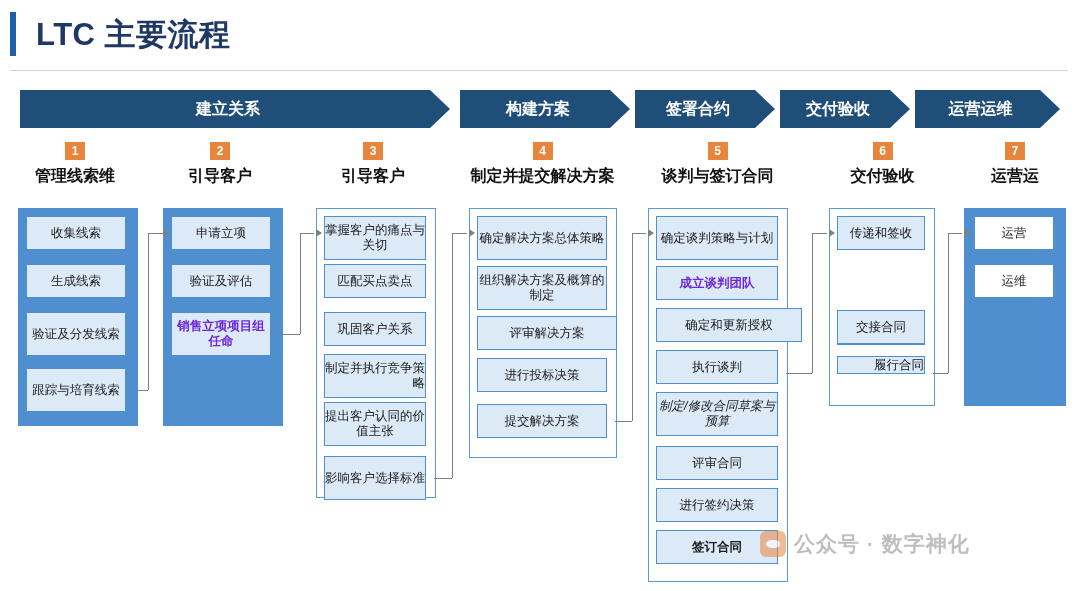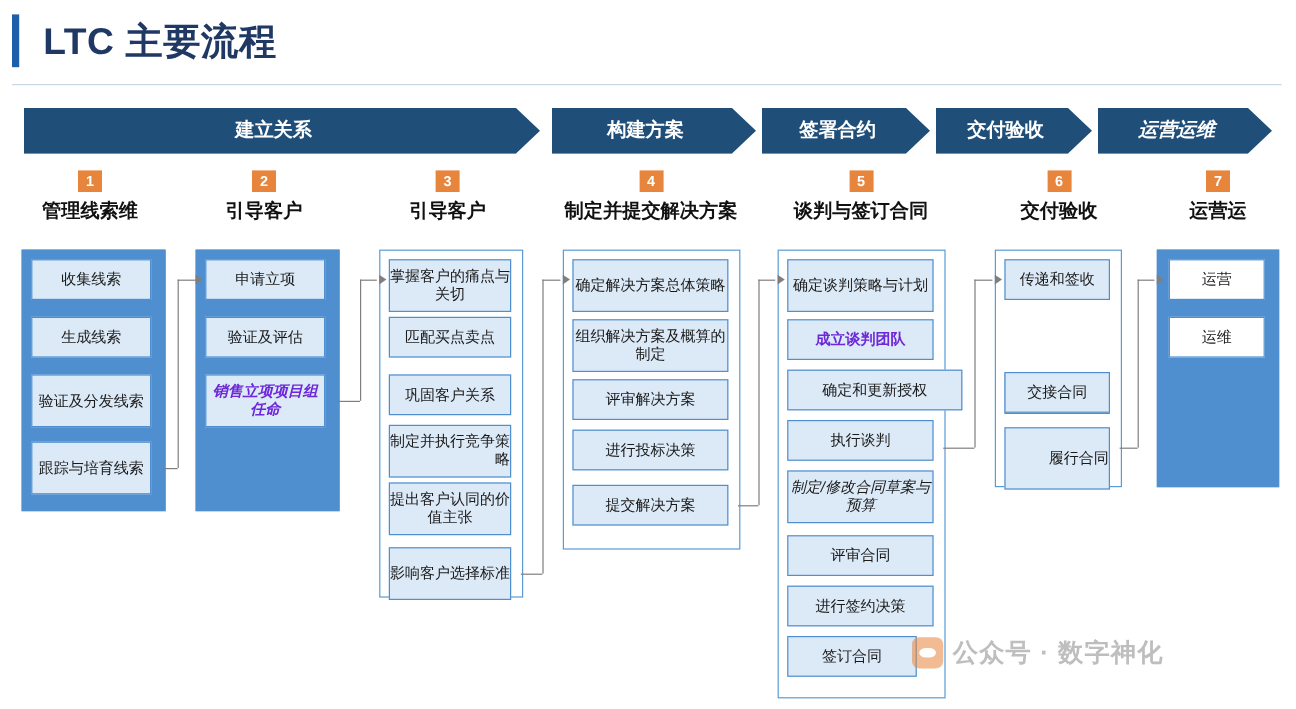--- a/index.html
+++ b/index.html
@@ -111,21 +111,21 @@
       <div class="lbl" style="width: 126px;">签署合约</div>
     </div>
     <div class="phase" style="left: 780px; width: 130px;">
       <div class="body" style="width: 110px;"></div>
       <div class="head" style="left: 110px;"></div>
       <div class="lbl" style="width: 116px;">交付验收</div>
     </div>
     <div class="phase" style="left: 915px; width: 145px;">
       <div class="body" style="width: 125px;"></div>
       <div class="head" style="left: 125px;"></div>
-      <div class="lbl" style="width: 131px; font-style: italic;">运营运维</div>
+      <div class="lbl" style="width: 131px;">运营运维</div>
     </div>
   </div>
 
 <div id="frames">
     <div class="frame filled" style="left: 18px; top: 208px; width: 118px; height: 216px;"></div>
     <div class="frame filled" style="left: 163px; top: 208px; width: 118px; height: 216px;"></div>
     <div class="frame" style="left: 316px; top: 208px; width: 118px; height: 288px;"></div>
     <div class="frame" style="left: 469px; top: 208px; width: 146px; height: 248px;"></div>
     <div class="frame" style="left: 648px; top: 208px; width: 138px; height: 372px;"></div>
     <div class="frame" style="left: 829px; top: 208px; width: 104px; height: 196px;"></div>
@@ -176,44 +176,44 @@
     <div class="colhead" style="left: 953px; width: 124px;">运营运</div>
   </div>
 
 <div id="tasks">
     <div class="task" style="left: 26px; top: 216px; width: 100px; height: 34px;">收集线索</div>
     <div class="task" style="left: 26px; top: 264px; width: 100px; height: 34px;">生成线索</div>
     <div class="task" style="left: 26px; top: 312px; width: 100px; height: 44px;">验证及分发线索</div>
     <div class="task" style="left: 26px; top: 368px; width: 100px; height: 44px;">跟踪与培育线索</div>
     <div class="task" style="left: 171px; top: 216px; width: 100px; height: 34px;">申请立项</div>
     <div class="task" style="left: 171px; top: 264px; width: 100px; height: 34px;">验证及评估</div>
-    <div class="task red" style="left: 171px; top: 312px; width: 100px; height: 44px; font-style: italic;">销售立项项目组任命</div>
+    <div class="task red" style="left: 171px; top: 312px; width: 100px; height: 44px;">销售立项项目组任命</div>
     <div class="task" style="left: 324px; top: 216px; width: 102px; height: 44px;">掌握客户的痛点与关切</div>
     <div class="task" style="left: 324px; top: 264px; width: 102px; height: 34px;">匹配买点卖点</div>
     <div class="task" style="left: 324px; top: 312px; width: 102px; height: 34px;">巩固客户关系</div>
     <div class="task" style="left: 324px; top: 354px; width: 102px; height: 44px; text-align: right;">制定并执行竞争策略</div>
     <div class="task" style="left: 324px; top: 402px; width: 102px; height: 44px;">提出客户认同的价值主张</div>
     <div class="task" style="left: 324px; top: 456px; width: 102px; height: 44px;">影响客户选择标准</div>
     <div class="task" style="left: 477px; top: 216px; width: 130px; height: 44px;">确定解决方案总体策略</div>
     <div class="task" style="left: 477px; top: 266px; width: 130px; height: 44px;">组织解决方案及概算的制定</div>
-    <div class="task" style="left: 477px; top: 316px; width: 130px; height: 34px;">评审解决方案</div>
+    <div class="task" style="left: 477px; top: 316px; width: 140px; height: 34px;">评审解决方案</div>
     <div class="task" style="left: 477px; top: 358px; width: 130px; height: 34px;">进行投标决策</div>
     <div class="task" style="left: 477px; top: 404px; width: 130px; height: 34px;">提交解决方案</div>
     <div class="task" style="left: 656px; top: 216px; width: 122px; height: 44px;">确定谈判策略与计划</div>
     <div class="task red" style="left: 656px; top: 266px; width: 122px; height: 34px;">成立谈判团队</div>
     <div class="task" style="left: 656px; top: 308px; width: 146px; height: 34px;">确定和更新授权</div>
     <div class="task" style="left: 656px; top: 350px; width: 122px; height: 34px;">执行谈判</div>
     <div class="task" style="left: 656px; top: 392px; width: 122px; height: 44px; font-style: italic;">制定/修改合同草案与预算</div>
     <div class="task" style="left: 656px; top: 446px; width: 122px; height: 34px;">评审合同</div>
     <div class="task" style="left: 656px; top: 488px; width: 122px; height: 34px;">进行签约决策</div>
-    <div class="task" style="left: 656px; top: 530px; width: 108px; height: 34px;">签订合同</div>
+    <div class="task" style="left: 656px; top: 530px; width: 122px; height: 34px; font-weight: bold;">签订合同</div>
     <div class="task" style="left: 837px; top: 216px; width: 88px; height: 34px;">传递和签收</div>
     <div class="task" style="left: 837px; top: 264px; width: 88px; height: 34px; margin-top: 47px;">开交接会</div>
     <div class="task" style="left: 837px; top: 310px; width: 88px; height: 34px;">交接合同</div>
-    <div class="task" style="left: 837px; top: 356px; width: 88px; height: 52px; padding-left: 36px;">履行合同</div>
+    <div class="task" style="left: 837px; top: 356px; width: 88px; height: 18px; padding-left: 36px;">履行合同</div>
     <div class="task white" style="left: 974px; top: 216px; width: 80px; height: 34px;">运营</div>
     <div class="task white" style="left: 974px; top: 264px; width: 80px; height: 34px;">运维</div>
   </div>
 
 <div class="watermark">
   <div class="wm-logo"></div>
   <div class="wm-text">公众号 · 数字神化</div>
 </div>
 
 </body></html>

